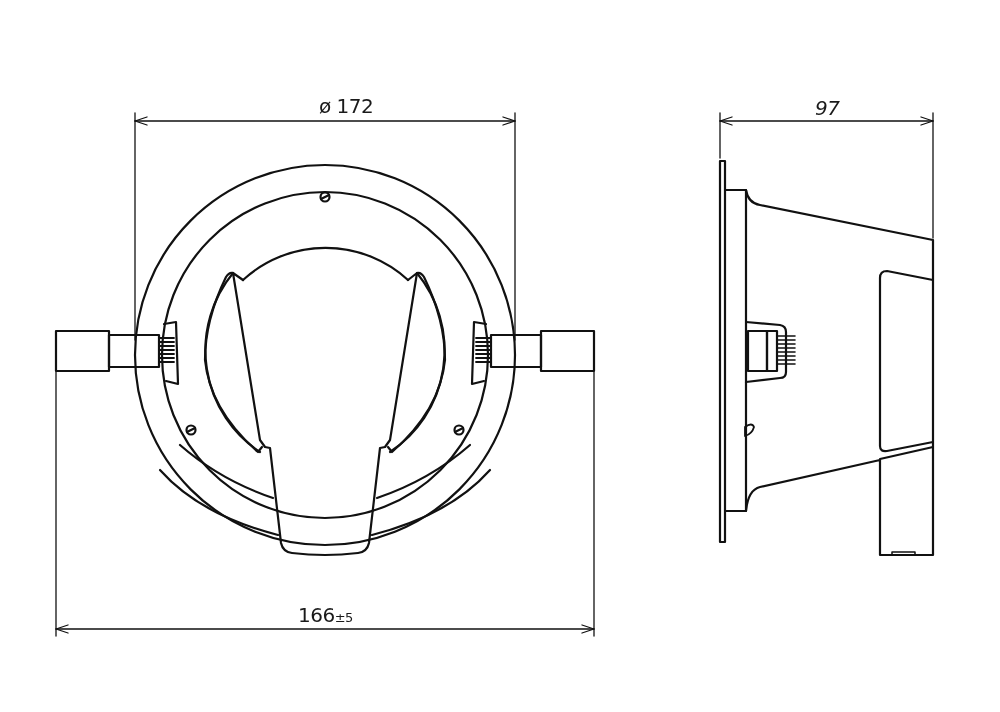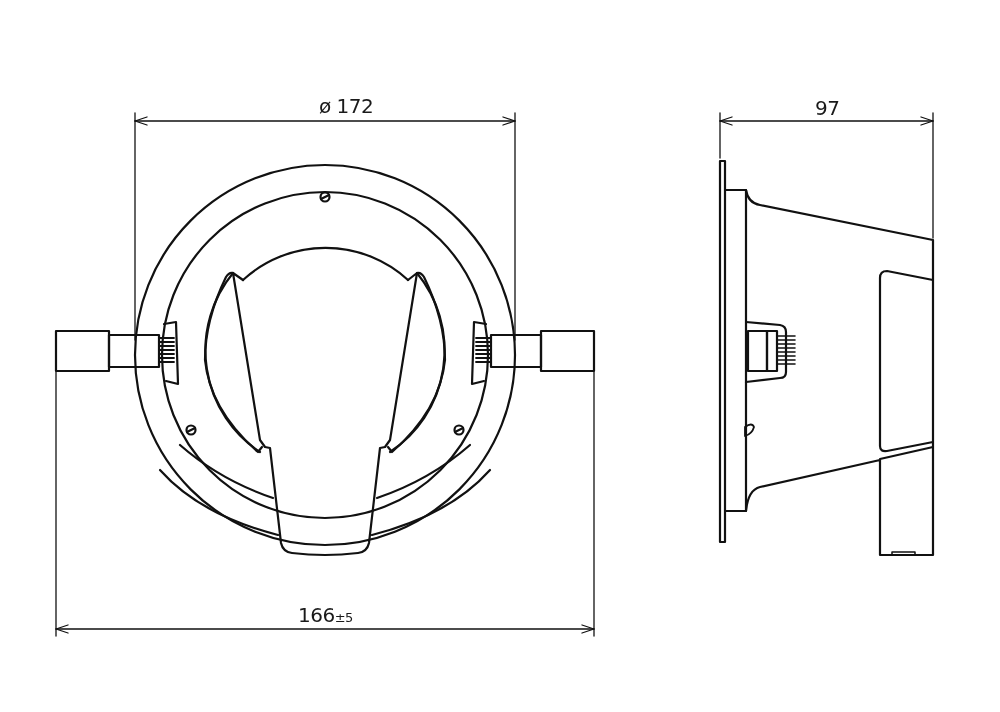--- a/index.html
+++ b/index.html
@@ -101,15 +101,15 @@
 </svg>
 
 <div class="dim-text" style="left:300px; top:94px;margin-left:19px;">
   <span>ø 172</span>
 </div>
 
 <div class="dim-text" style="left:298px; top:603px;">
   <span>166</span><span class="tol">±5</span>
 </div>
 
-<div class="dim-text" style="left:815px; top:96px;">
+<div class="dim-text" style="left:815px; top:96px;font-style:italic;">
   <span>97</span>
 </div>
 
 </body></html>

